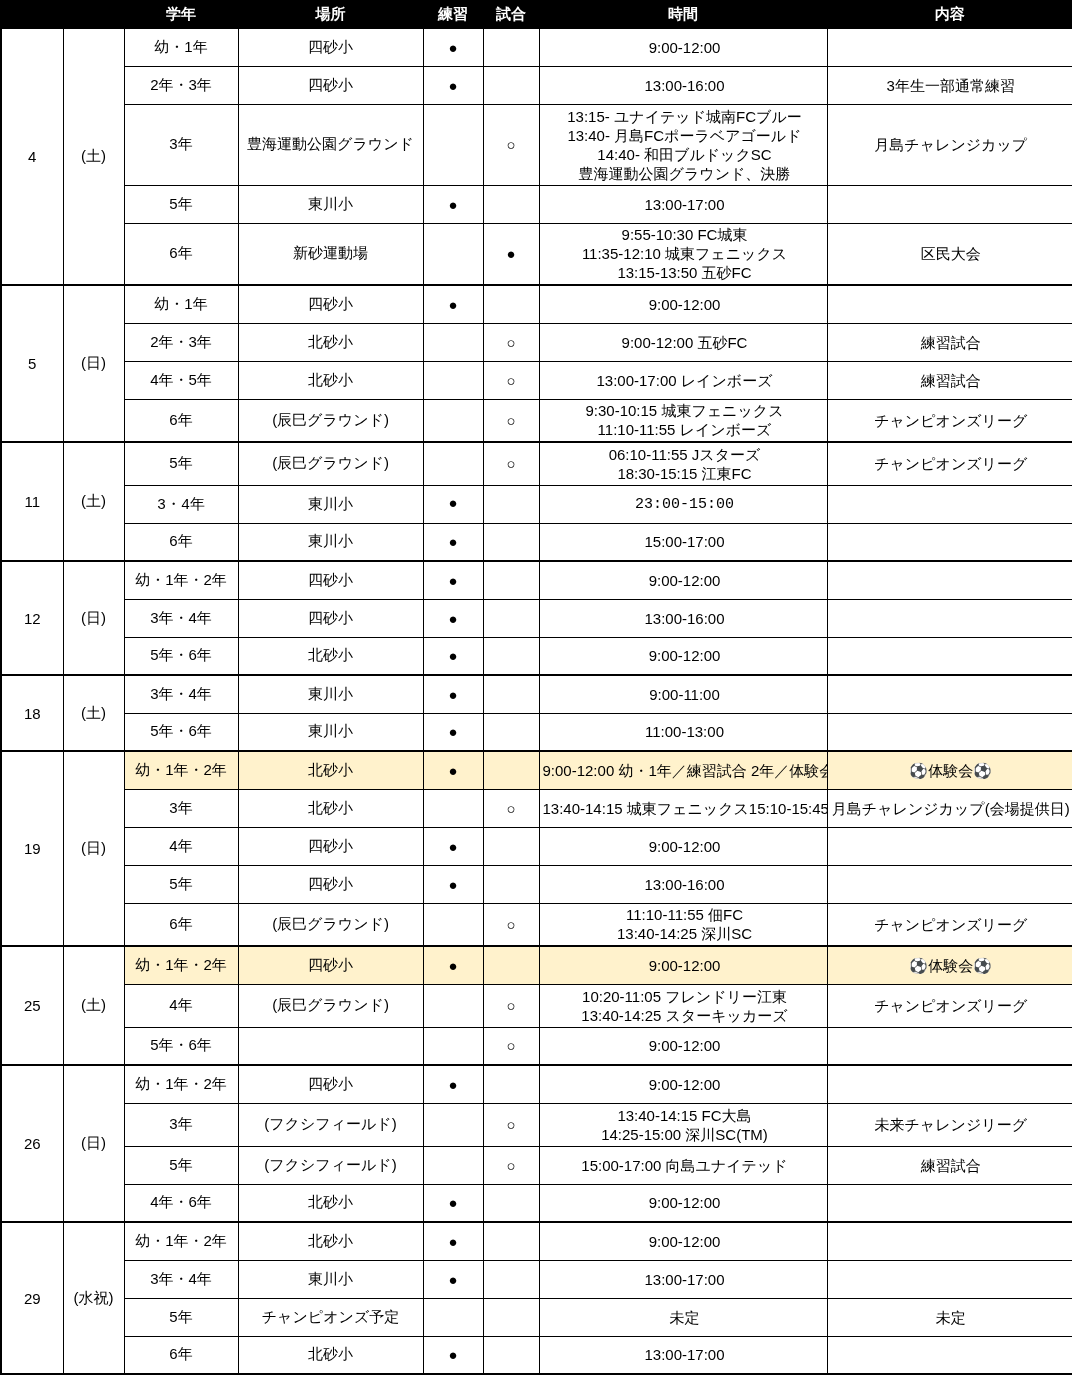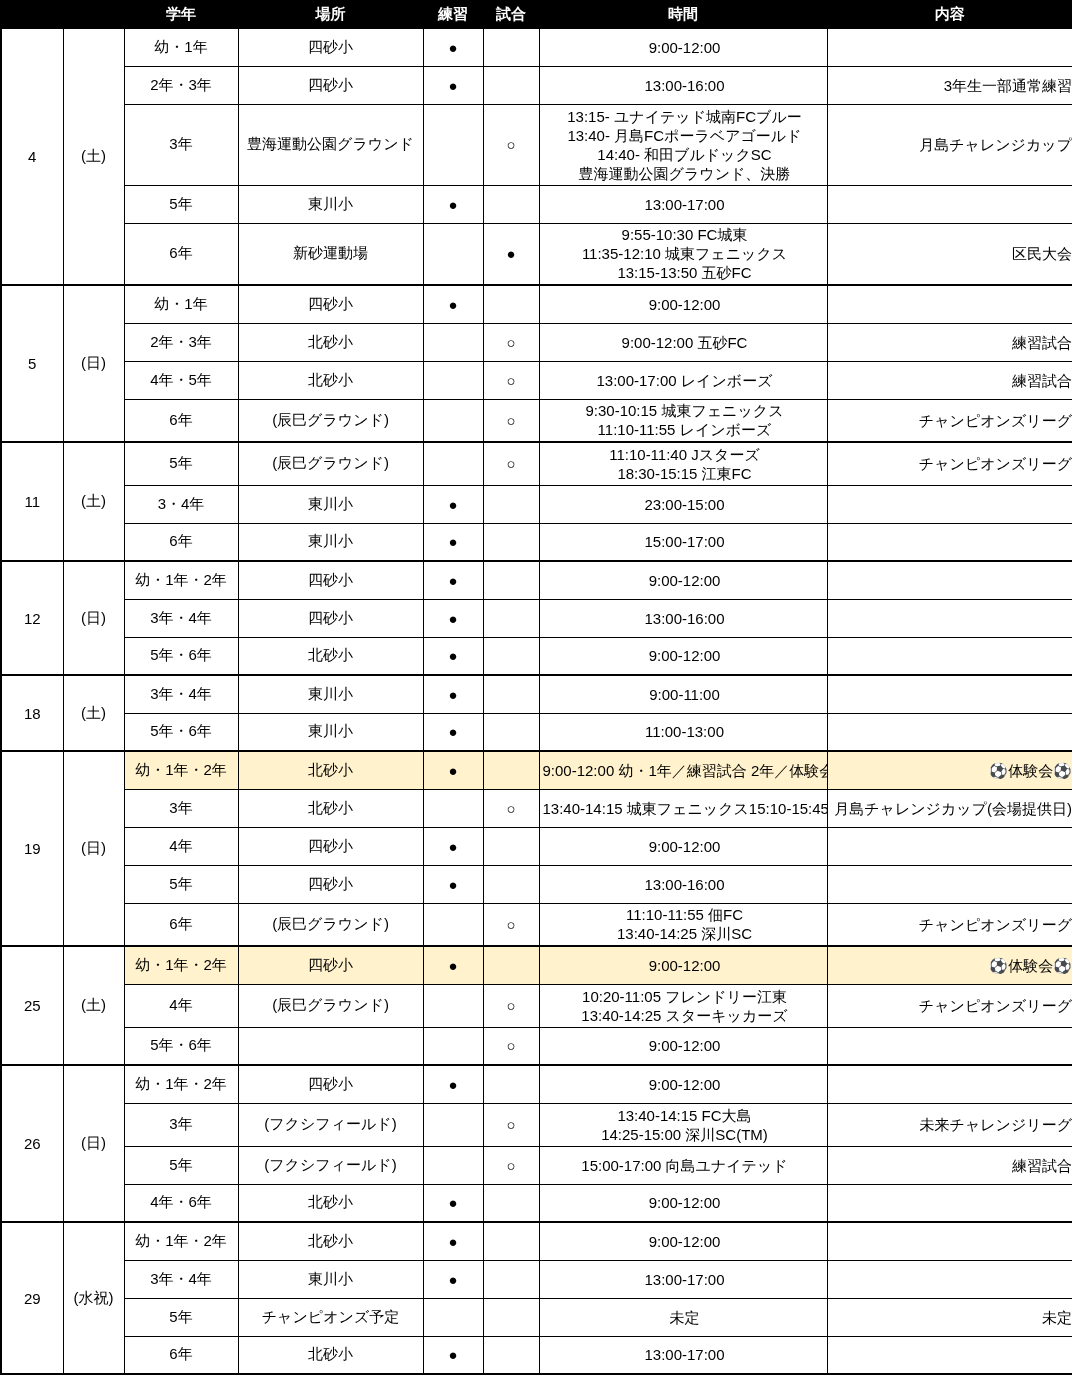--- a/index.html
+++ b/index.html
@@ -46,21 +46,21 @@
     overflow: hidden;
     line-height: 19px;
     padding-left: 3px;
     text-align: center;
   }
   .cline {
     white-space: nowrap;
     overflow: hidden;
     line-height: 19px;
     padding-left: 2px;
-    text-align: right;
+    text-align: center;
   }
 </style>
 </head>
 <body>
 
 <div id="schedule-wrap">
     <table class="schedule">
       <colgroup>
         <col style="width: 62px;">
         <col style="width: 61px;">
@@ -197,28 +197,28 @@
           </td>
         </tr>
         <tr class="sec-top" style="height: 43px;">
           <td class="c date-cell" rowspan="3">11</td>
           <td class="c" rowspan="3">(土)</td>
           <td class="c">5年</td>
           <td class="c">(辰巳グラウンド)</td>
           <td class="mark"></td>
           <td class="mark"><span>○</span></td>
           <td>
-            <div class="tline">11:10-11:40  Jスターズ</div>
+            <div class="tline">06:10-11:55  Jスターズ</div>
             <div class="tline">18:30-15:15 江東FC</div>
           </td>
           <td>
             <div class="cline">チャンピオンズリーグ</div>
           </td>
         </tr>
-        <tr style="height: 38px;">
+        <tr style="height: 38px; font-family: Liberation Mono, monospace;">
           <td class="c">3・4年</td>
           <td class="c">東川小</td>
           <td class="mark"><span>●</span></td>
           <td class="mark"></td>
           <td>
             <div class="tline">23:00-15:00</div>
           </td>
           <td></td>
         </tr>
         <tr style="height: 38px;">

